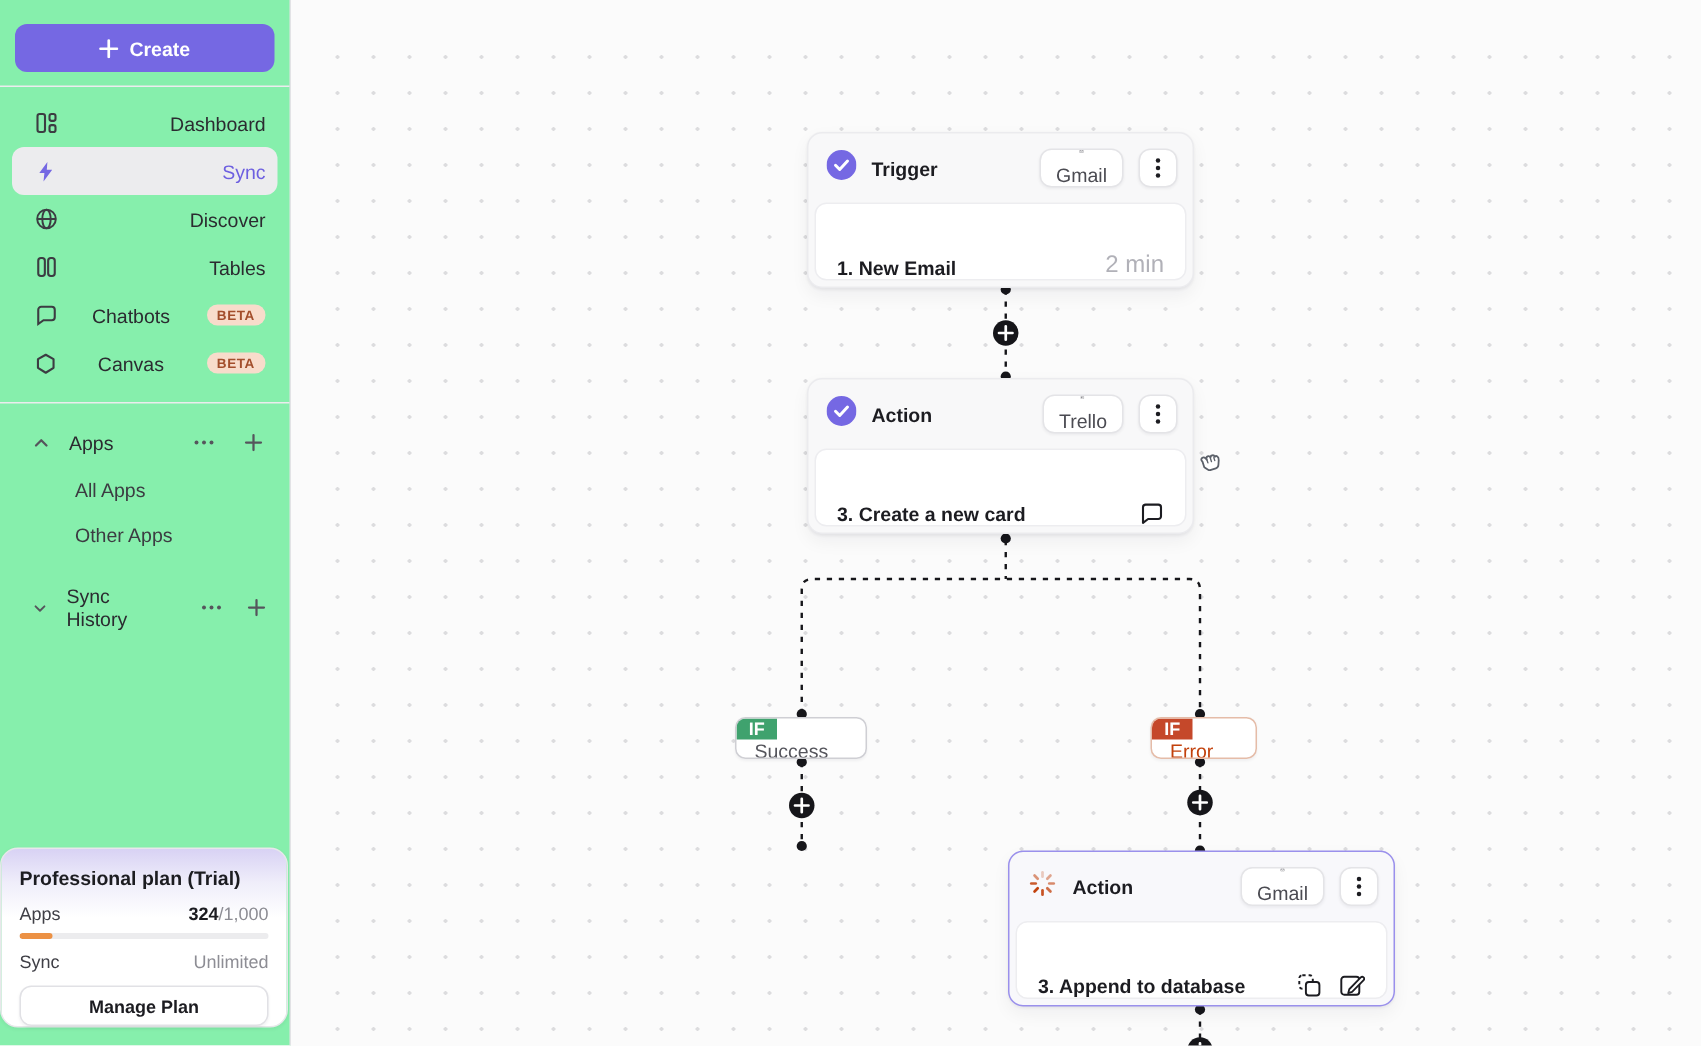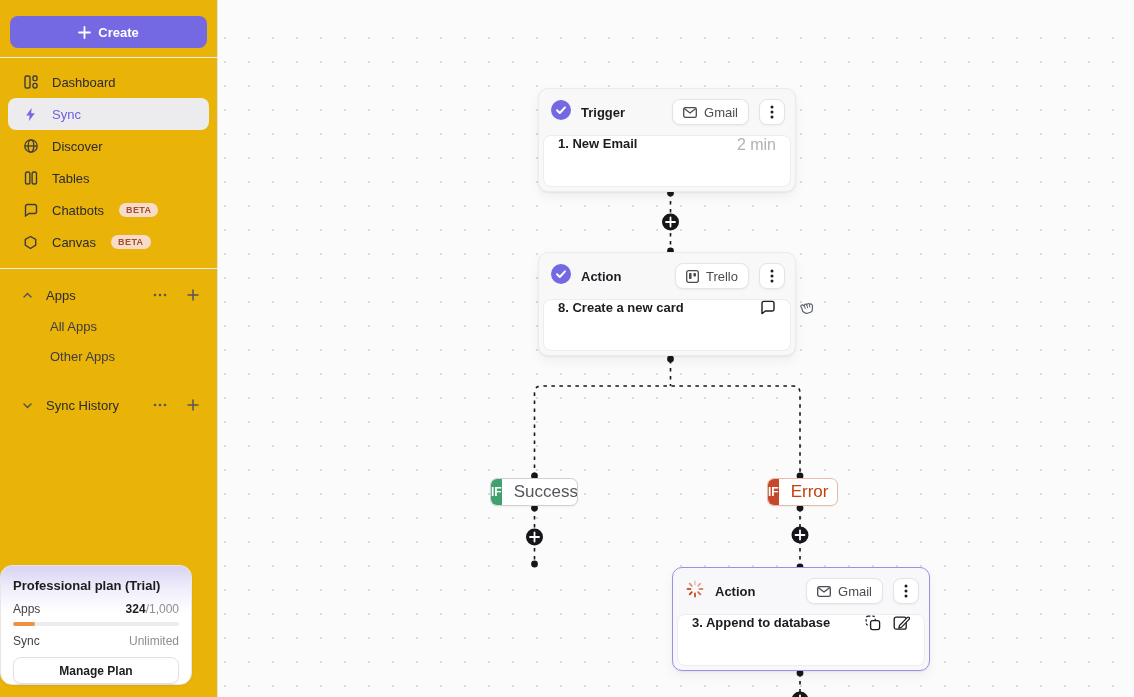--- a/index.html
+++ b/index.html
@@ -1,28 +1,28 @@
 <!DOCTYPE html>
 <html><head>
 <meta charset="utf-8">
 <style>
   * { box-sizing: border-box; margin: 0; padding: 0; }
   html,body { width:1134px; height:697px; overflow:hidden; }
   body { font-family:"Liberation Sans", sans-serif; background:#fbfbfb; position:relative; }
 
   
-  .sidebar{ position:absolute; left:0; top:0; width:218px; height:697px;
-    background:#eab308; border-right:1px solid #e3e3e6; }
+  .sidebar{ position:absolute; left:0; top:0; width:194px; height:697px;
+    background:#86efac; border-right:1px solid #e3e3e6; }
   .create-wrap{ padding:16px 10px 9px 10px; border-bottom:1px solid #ececee; }
   .create-btn{ width:100%; height:32px; background:#7568e3; border:none; border-radius:8px;
     color:#fff; font-size:13px; font-weight:600; display:flex; align-items:center;
     justify-content:center; gap:7px; cursor:pointer; font-family:inherit; }
   .nav{ padding:8px 8px 0 8px; }
   .nav-item{ height:32px; display:flex; align-items:center; gap:13px; padding:0 8px 0 14px;
-    border-radius:8px; font-size:13px; color:#2b2b30; cursor:pointer; }
+    border-radius:8px; font-size:13px; color:#2b2b30; cursor:pointer;justify-content:space-between; }
   .nav-item .ico{ width:17px; height:17px; display:flex; align-items:center; justify-content:center; flex:0 0 17px; }
   .nav-item.active{ background:#ececee; color:#6d5fe0; font-weight:500; }
   .beta{ font-size:9px; font-weight:700; letter-spacing:.4px; color:#a34e2c;
     background:#f8dccb; border-radius:8px; padding:2px 7px; margin-left:2px; }
   .side-sep{ height:1px; background:#ececee; margin:10px 0 0 0; }
   .section-head{ height:32px; margin-top:10px; display:flex; align-items:center; gap:13px;
     padding:0 14px 0 22px; font-size:13px; color:#2b2b30; }
   .section-head .grow{ flex:1; }
   .icon-btn{ width:20px; height:20px; border:none; background:transparent; display:flex;
     align-items:center; justify-content:center; cursor:pointer; color:#55555c; }
@@ -55,39 +55,39 @@
   .wires .clickable{ pointer-events:auto; cursor:pointer; }
 
   .node{ position:absolute; width:258px; background:#f8f8f9; border:1px solid #ebebee;
     border-radius:10px; box-shadow:0 1px 2px rgba(18,18,35,.06), 0 5px 12px rgba(18,18,35,.05); }
   .node.selected{ border:1.5px solid #9a90ec; background:#f8f8fb; }
   .node-head{ height:46px; display:flex; align-items:center; gap:10px; padding:0 10px 0 12px; }
   .node-type{ font-size:13px; font-weight:600; color:#1c1c21; }
   .spacer{ flex:1; }
   .app-btn{ height:26px; display:flex; align-items:center; gap:7px; padding:0 10px;
     background:#fff; border:1px solid #e4e4e7; border-radius:8px; font-size:13px; color:#4b4b52;
-    cursor:pointer; box-shadow:0 1px 2px rgba(18,18,35,.05); font-family:inherit; }
+    cursor:pointer; box-shadow:0 1px 2px rgba(18,18,35,.05); font-family:inherit;flex-direction:column; }
   .menu-btn{ width:26px; height:26px; background:#fff; border:1px solid #e4e4e7; border-radius:8px;
     display:flex; align-items:center; justify-content:center; cursor:pointer;
     box-shadow:0 1px 2px rgba(18,18,35,.05); }
   .node-body{ margin:0 4px 4px 4px; background:#fff; border:1px solid #ededf0; border-radius:8px;
-    height:52px; display:flex; align-items:flex-start; justify-content:space-between; padding:0 14px; }
+    height:52px; display:flex; align-items:flex-end; justify-content:space-between; padding:0 14px; }
   .step-label{ font-size:13px; font-weight:600; color:#1c1c21; }
   .step-meta{ font-size:16px; color:#b1b1b8; }
   .body-icons{ display:flex; align-items:center; gap:12px; }
 
   .if-box{ position:absolute; height:28px; display:flex; align-items:stretch; border-radius:7px;
-    background:#fff; box-shadow:0 1px 2px rgba(18,18,35,.05); overflow:hidden; cursor:pointer; }
+    background:#fff; box-shadow:0 1px 2px rgba(18,18,35,.05); overflow:hidden; cursor:pointer;flex-direction:column; }
   .if-box.success{ border:1px solid #cfcfd4; }
   .if-box.error{ border:1px solid #e5bca8; }
   .if-tag{ display:flex; align-items:center; justify-content:center; width:27px;
     font-size:12px; font-weight:700; color:#fff; }
   .if-box.success .if-tag{ background:#3fa26e; }
   .if-box.error .if-tag{ background:#c5482a; }
-  .if-label{ display:flex; align-items:center; padding:0 12px; font-size:17px; }
+  .if-label{ display:flex; align-items:center; padding:0 12px; font-size:13px; }
   .if-box.success .if-label{ color:#55555c; }
   .if-box.error .if-label{ color:#c2410c; }
 
   .cursor{ position:absolute; left:577px; top:260px; pointer-events:none; }
 </style>
 </head>
 <body>
 
 <nav class="sidebar">
   <div class="create-wrap">
@@ -316,21 +316,21 @@
       </button>
       <button class="menu-btn">
         <svg width="4" height="14" viewBox="0 0 4 14">
             <circle cx="2" cy="2" r="1.5" fill="#1c1c21"></circle>
             <circle cx="2" cy="7" r="1.5" fill="#1c1c21"></circle>
             <circle cx="2" cy="12" r="1.5" fill="#1c1c21"></circle>
           </svg>
       </button>
     </div>
     <div class="node-body">
-      <span class="step-label">8. Create a new card</span>
+      <span class="step-label">3. Create a new card</span>
       <span class="body-icons">
         <svg width="16" height="15" viewBox="0 0 16 15">
             <path d="M2 3.2A1.8 1.8 0 0 1 3.8 1.4h8.4A1.8 1.8 0 0 1 14 3.2v6A1.8 1.8 0 0 1 12.2 11H5.4L2 13.6V3.2z" fill="none" stroke="#1c1c21" stroke-width="1.4" stroke-linejoin="round"></path>
           </svg>
       </span>
     </div>
   </div>
 
   <div class="if-box success" style="left:272px; top:442px; width:88px;">
     <span class="if-tag">IF</span>

